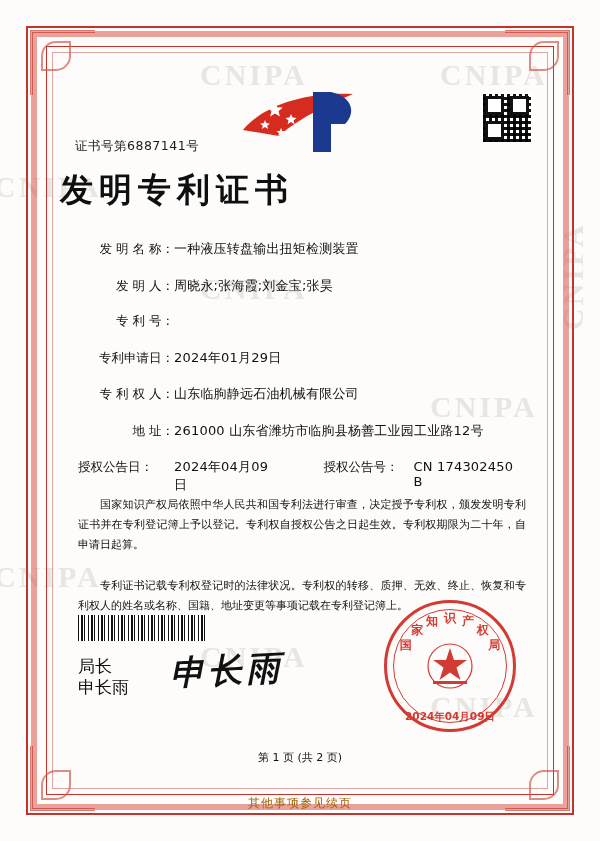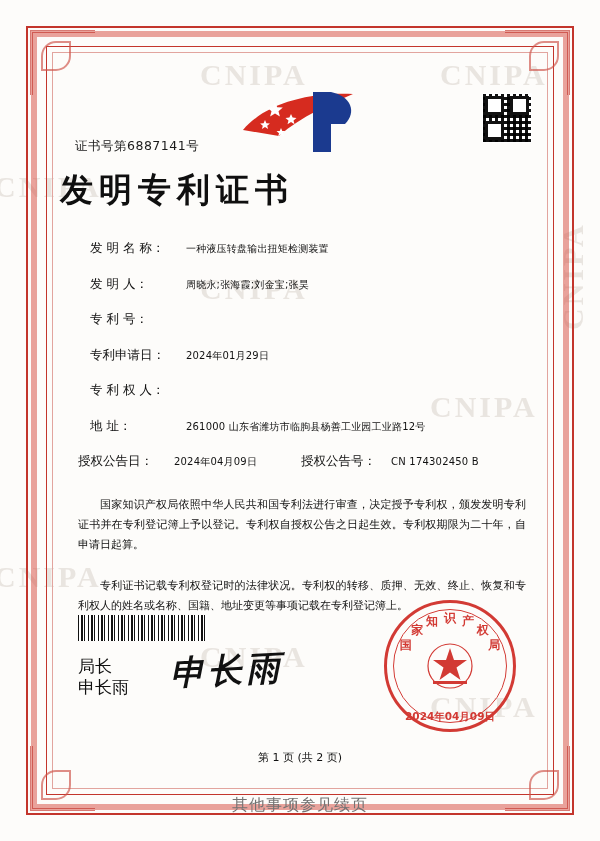--- a/index.html
+++ b/index.html
@@ -167,25 +167,24 @@
   }
   .lbl {
     width: 96px;
     flex: 0 0 96px;
     font-size: 12.5px;
     color: #111;
     letter-spacing: 0px;
   }
   .lbl.sp {
     display: flex;
-    justify-content: flex-start;
-    margin-left: 12px;
+    justify-content: flex-end;
   }
   .val {
-    font-size: 10px;
+    font-size: 13px;
     color: #111;
     letter-spacing: .2px;
   }
   .row.two .seg2 {
     margin-left: 44px;
     display: flex;
     align-items: baseline;
   }
   .row.two .seg2 .lbl2 {
     width: 90px;
@@ -299,22 +298,22 @@
     font-size: 11px;
     color: #111;
   }
 
   .footer-note {
     position: absolute;
     width: 600px;
     left: 0;
     top: 795px;
     text-align: center;
-    font-size: 16px;
-    color: #737373;
+    font-size: 12px;
+    color: #a16207;
     letter-spacing: 1px;
   }
 </style>
 </head>
 <body>
 
 <div class="page">
 
   <div class="watermark" style="left:-6px; top:170px;">CNIPA</div>
   <div class="watermark" style="left:200px; top:58px;">CNIPA</div>
@@ -389,20 +388,21 @@
             <span>：</span>
         </div>
         <div class="val">2024年01月29日</div>
       </div>
 
       <div class="row">
         <div class="lbl sp">
           <span>专 利 权 人</span>
             <span>：</span>
         </div>
+        <div class="val">山东临朐静远石油机械有限公司</div>
       </div>
 
       <div class="row">
         <div class="lbl sp">
           <span>地 址</span>
             <span>：</span>
         </div>
         <div class="val">261000 山东省潍坊市临朐县杨善工业园工业路12号</div>
       </div>
 

